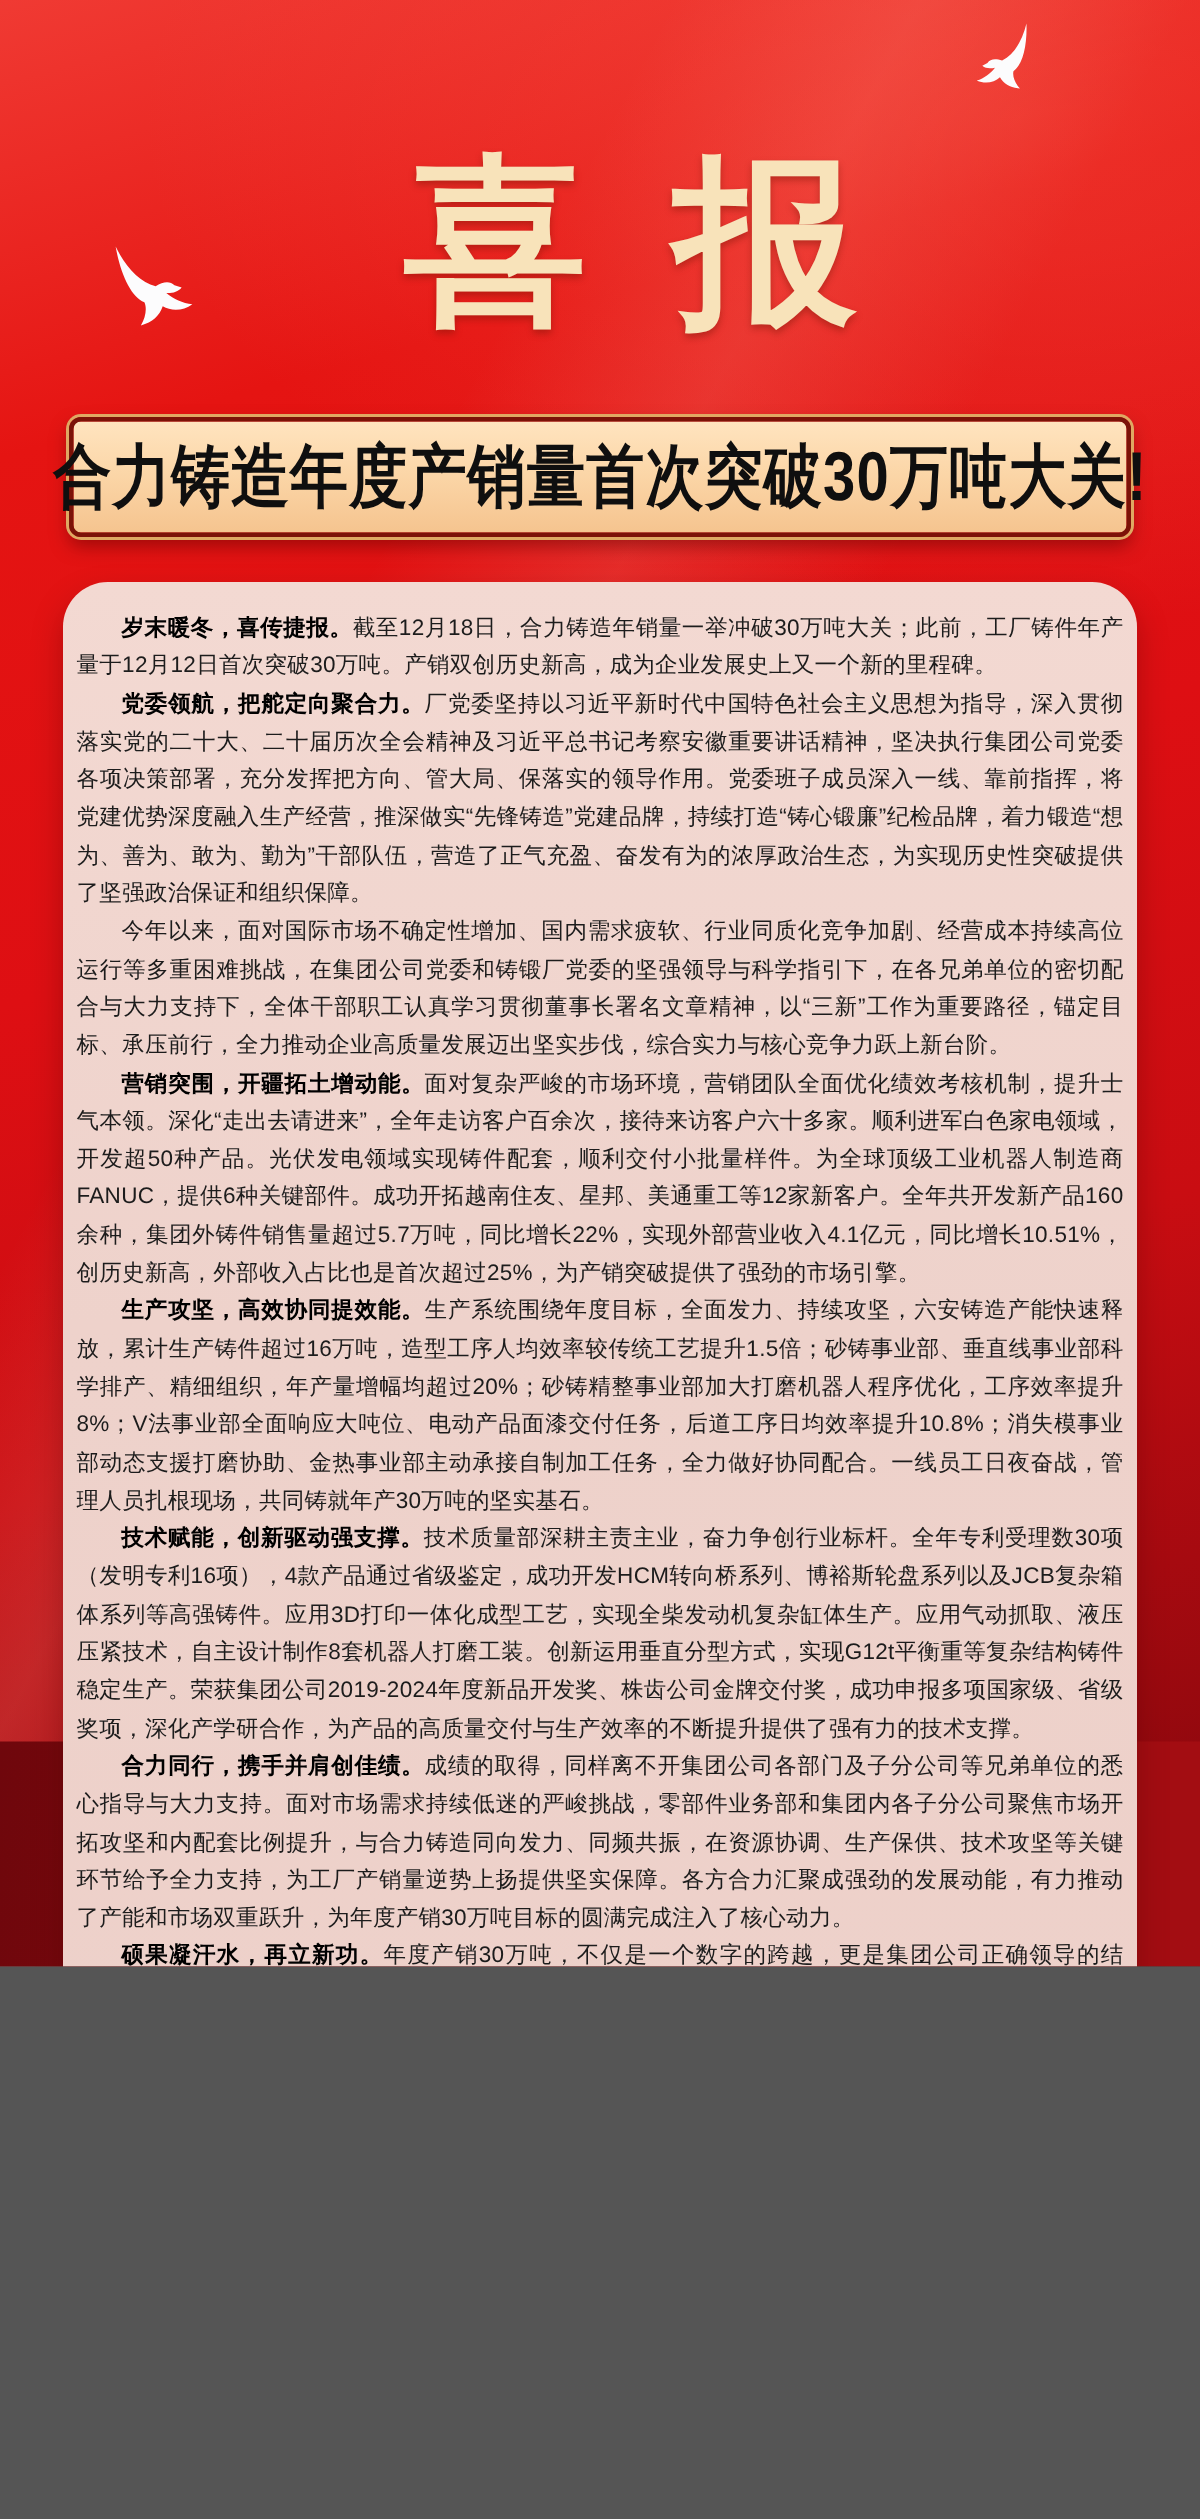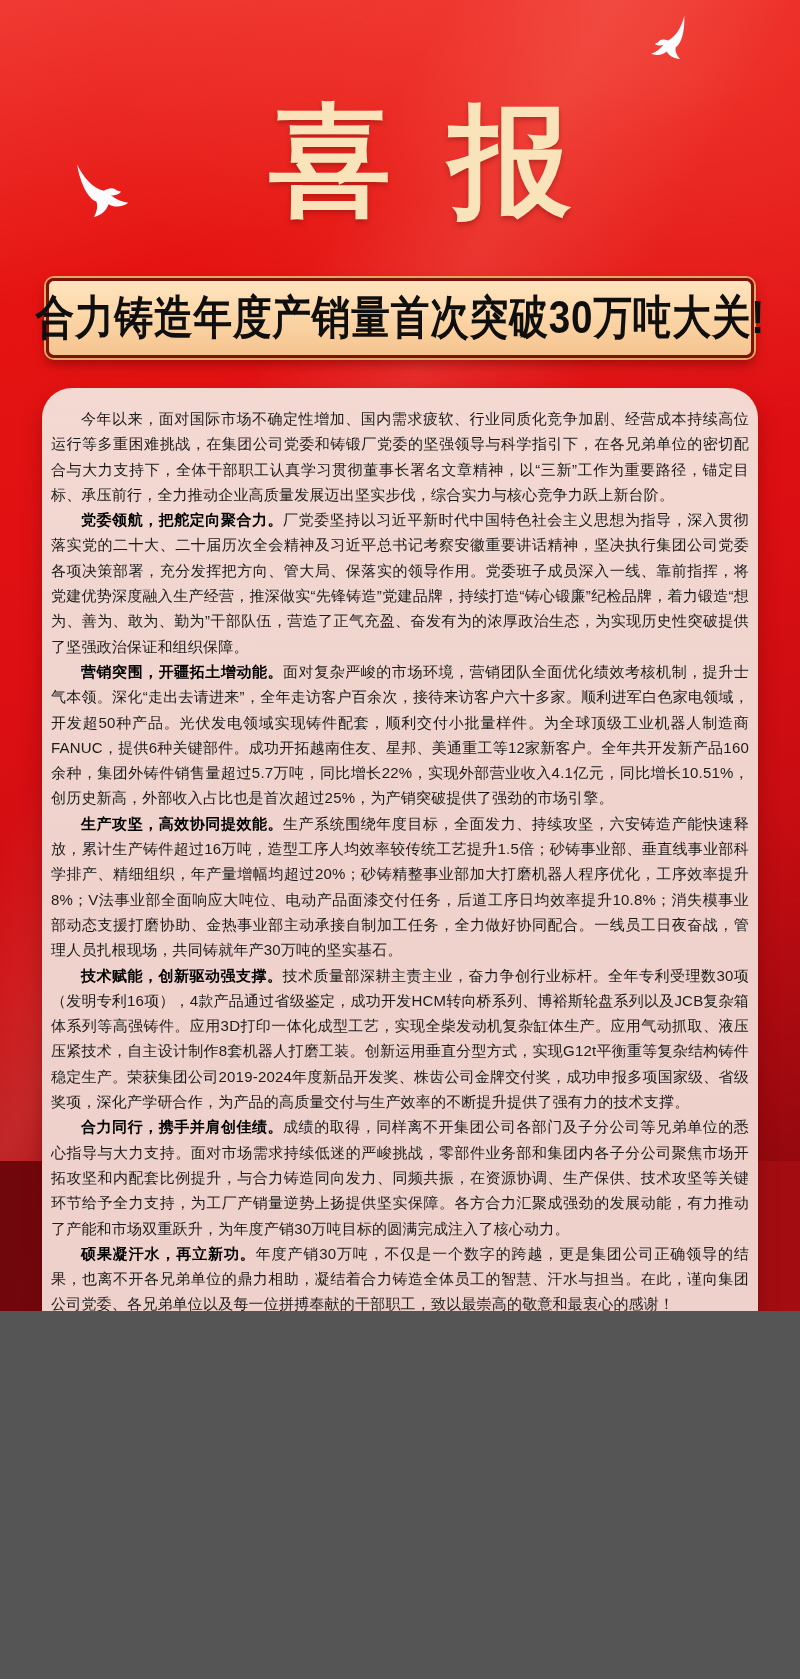--- a/index.html
+++ b/index.html
@@ -65,22 +65,23 @@
     <path d="M12 2 C20 24 32 40 48 46 C56 42 63 42 67 47 L74 50 C70 54 64 55 58 54 C65 61 73 66 83 68 C73 74 61 73 53 67 C49 76 41 82 29 84 C35 76 37 67 35 61 C22 54 14 30 12 2 Z"></path>
   </svg>
 
   <div class="page-title">喜报</div>
 
   <div class="banner">
     <span class="banner-text">合力铸造年度产销量首次突破30万吨大关!</span>
   </div>
 
   <div class="card">
+    <p class="para"><b class="lead">岁末暖冬，喜传捷报。</b><span>截至12月18日，合力铸造年销量一举冲破30万吨大关；此前，工厂铸件年产量于12月12日首次突破30万吨。产销双创历史新高，成为企业发展史上又一个新的里程碑。</span></p>
+    <p class="para"><b class="lead">党委领航，把舵定向聚合力。</b><span>厂党委坚持以习近平新时代中国特色社会主义思想为指导，深入贯彻落实党的二十大、二十届历次全会精神及习近平总书记考察安徽重要讲话精神，坚决执行集团公司党委各项决策部署，充分发挥把方向、管大局、保落实的领导作用。党委班子成员深入一线、靠前指挥，将党建优势深度融入生产经营，推深做实“先锋铸造”党建品牌，持续打造“铸心锻廉”纪检品牌，着力锻造“想为、善为、敢为、勤为”干部队伍，营造了正气充盈、奋发有为的浓厚政治生态，为实现历史性突破提供了坚强政治保证和组织保障。</span></p>
     <p class="para"><b class="lead"></b><span>今年以来，面对国际市场不确定性增加、国内需求疲软、行业同质化竞争加剧、经营成本持续高位运行等多重困难挑战，在集团公司党委和铸锻厂党委的坚强领导与科学指引下，在各兄弟单位的密切配合与大力支持下，全体干部职工认真学习贯彻董事长署名文章精神，以“三新”工作为重要路径，锚定目标、承压前行，全力推动企业高质量发展迈出坚实步伐，综合实力与核心竞争力跃上新台阶。</span></p>
-    <p class="para"><b class="lead">党委领航，把舵定向聚合力。</b><span>厂党委坚持以习近平新时代中国特色社会主义思想为指导，深入贯彻落实党的二十大、二十届历次全会精神及习近平总书记考察安徽重要讲话精神，坚决执行集团公司党委各项决策部署，充分发挥把方向、管大局、保落实的领导作用。党委班子成员深入一线、靠前指挥，将党建优势深度融入生产经营，推深做实“先锋铸造”党建品牌，持续打造“铸心锻廉”纪检品牌，着力锻造“想为、善为、敢为、勤为”干部队伍，营造了正气充盈、奋发有为的浓厚政治生态，为实现历史性突破提供了坚强政治保证和组织保障。</span></p>
     <p class="para"><b class="lead">营销突围，开疆拓土增动能。</b><span>面对复杂严峻的市场环境，营销团队全面优化绩效考核机制，提升士气本领。深化“走出去请进来”，全年走访客户百余次，接待来访客户六十多家。顺利进军白色家电领域，开发超50种产品。光伏发电领域实现铸件配套，顺利交付小批量样件。为全球顶级工业机器人制造商FANUC，提供6种关键部件。成功开拓越南住友、星邦、美通重工等12家新客户。全年共开发新产品160余种，集团外铸件销售量超过5.7万吨，同比增长22%，实现外部营业收入4.1亿元，同比增长10.51%，创历史新高，外部收入占比也是首次超过25%，为产销突破提供了强劲的市场引擎。</span></p>
     <p class="para"><b class="lead">生产攻坚，高效协同提效能。</b><span>生产系统围绕年度目标，全面发力、持续攻坚，六安铸造产能快速释放，累计生产铸件超过16万吨，造型工序人均效率较传统工艺提升1.5倍；砂铸事业部、垂直线事业部科学排产、精细组织，年产量增幅均超过20%；砂铸精整事业部加大打磨机器人程序优化，工序效率提升8%；V法事业部全面响应大吨位、电动产品面漆交付任务，后道工序日均效率提升10.8%；消失模事业部动态支援打磨协助、金热事业部主动承接自制加工任务，全力做好协同配合。一线员工日夜奋战，管理人员扎根现场，共同铸就年产30万吨的坚实基石。</span></p>
     <p class="para"><b class="lead">技术赋能，创新驱动强支撑。</b><span>技术质量部深耕主责主业，奋力争创行业标杆。全年专利受理数30项（发明专利16项），4款产品通过省级鉴定，成功开发HCM转向桥系列、博裕斯轮盘系列以及JCB复杂箱体系列等高强铸件。应用3D打印一体化成型工艺，实现全柴发动机复杂缸体生产。应用气动抓取、液压压紧技术，自主设计制作8套机器人打磨工装。创新运用垂直分型方式，实现G12t平衡重等复杂结构铸件稳定生产。荣获集团公司2019-2024年度新品开发奖、株齿公司金牌交付奖，成功申报多项国家级、省级奖项，深化产学研合作，为产品的高质量交付与生产效率的不断提升提供了强有力的技术支撑。</span></p>
     <p class="para"><b class="lead">合力同行，携手并肩创佳绩。</b><span>成绩的取得，同样离不开集团公司各部门及子分公司等兄弟单位的悉心指导与大力支持。面对市场需求持续低迷的严峻挑战，零部件业务部和集团内各子分公司聚焦市场开拓攻坚和内配套比例提升，与合力铸造同向发力、同频共振，在资源协调、生产保供、技术攻坚等关键环节给予全力支持，为工厂产销量逆势上扬提供坚实保障。各方合力汇聚成强劲的发展动能，有力推动了产能和市场双重跃升，为年度产销30万吨目标的圆满完成注入了核心动力。</span></p>
     <p class="para"><b class="lead">硕果凝汗水，再立新功。</b><span>年度产销30万吨，不仅是一个数字的跨越，更是集团公司正确领导的结果，也离不开各兄弟单位的鼎力相助，凝结着合力铸造全体员工的智慧、汗水与担当。在此，谨向集团公司党委、各兄弟单位以及每一位拼搏奉献的干部职工，致以最崇高的敬意和最衷心的感谢！</span></p>
     <p class="para"><b class="lead">征程万里风正劲，重任千钧再出发。</b><span>成绩属于过去，奋斗成就未来。站在新的历史起点，合力铸造将继续在集团公司党委和厂党委的引领下，与各兄弟单位携手并肩，保持归零心态，发扬奋斗精神，持续巩固拓展向好态势，全力冲刺年度各项目标，为“十五五”开好局、起好步，为加快建设世界一流铸造企业而团结奋斗、再立新功！</span></p>
 
     <div class="signature">
       <div>合力铸造</div>
       <div>2025年12月</div>

